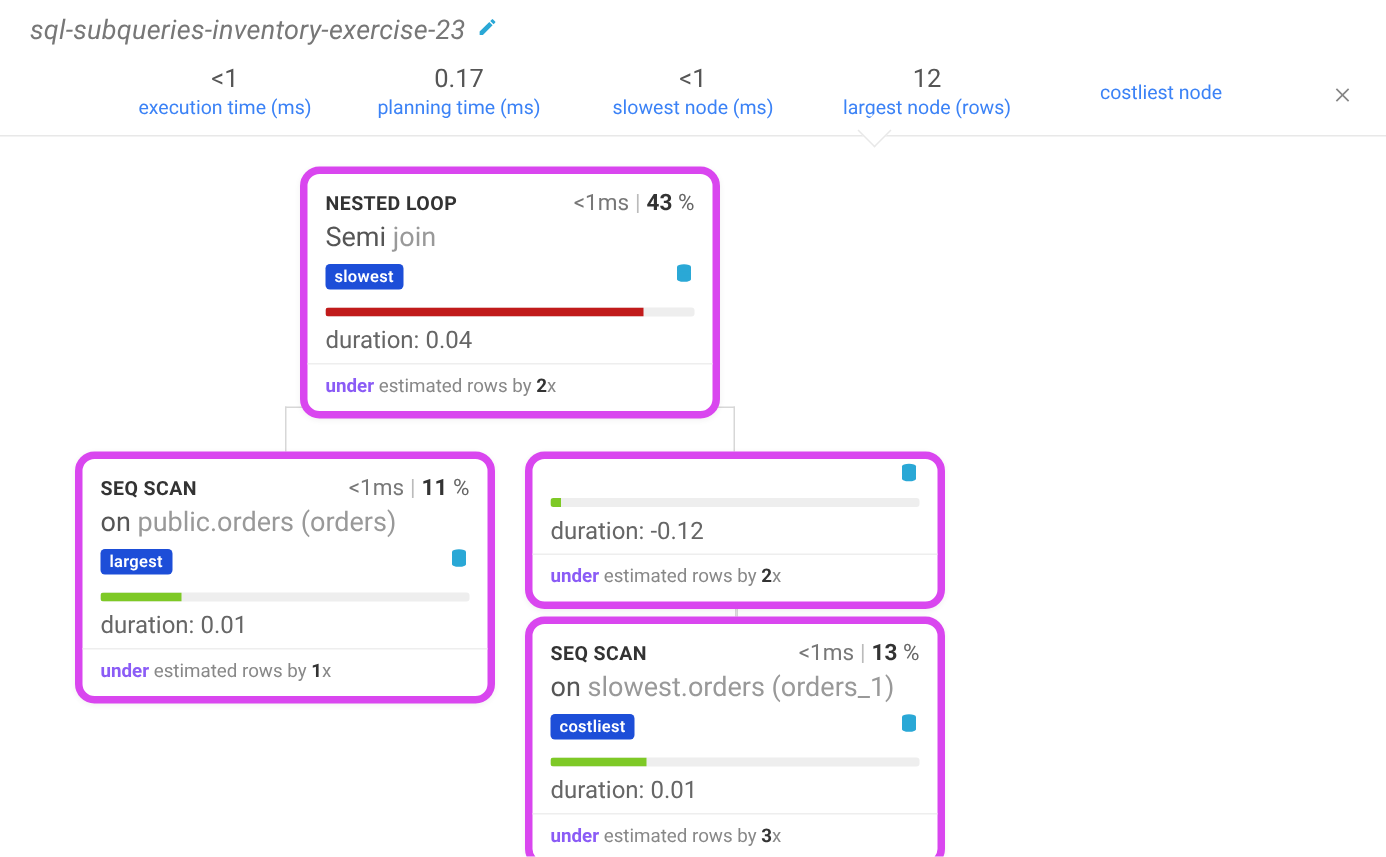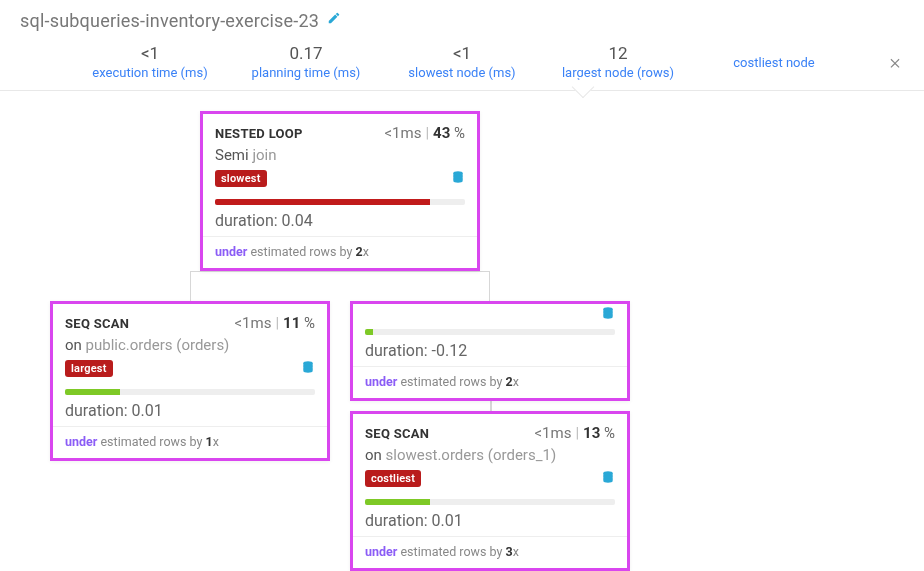--- a/index.html
+++ b/index.html
@@ -5,21 +5,21 @@
   * { box-sizing: border-box; margin: 0; padding: 0; }
   body {
     font-family: "Segoe UI", -apple-system, Roboto, "Helvetica Neue", Arial, sans-serif;
     background: #fff;
     color: #333;
     width: 924px;
     height: 571px;
     position: relative;
     overflow: hidden;
   }
-  .title-bar { padding: 10px 16px 6px 20px; display: flex; gap: 8px; }
+  .title-bar { padding: 10px 16px 6px 20px; display: flex; gap: 8px; font-style: italic; }
   .title-bar h1 { font-size: 18px; font-weight: 400; color: #777; letter-spacing: .2px; }
   .edit-icon svg { width: 14px; height: 14px; }
   .stats-row {
     display: flex; justify-content: center; align-items: center; gap: 36px;
     border-bottom: 1px solid #e8e8e8; padding: 6px 0 10px; position: relative;
   }
   .stat { text-align: center; min-width: 120px; }
   .stat .val { font-size: 17px; color: #555; }
   .stat .lbl { font-size: 13px; color: #3b82f6; margin-top: 2px; }
   .close-x { position: absolute; right: 22px; top: 50%; transform: translateY(-50%); color:#888; cursor:pointer; }
@@ -32,36 +32,36 @@
   .pointer {
     position:absolute; width:16px; height:16px; background:#fff;
     border-left:1px solid #e8e8e8; border-bottom:1px solid #e8e8e8;
     transform: rotate(-45deg);
   }
 
   .node {
     position: absolute;
     width: 280px;
     background: #fff;
-    border: 3px solid #d946ef;
-    border-radius: 0;
+    border: 5px solid #d946ef;
+    border-radius: 13px;
     box-shadow: 0 1px 4px rgba(0,0,0,0.06);
     font-size: 12.5px;
   }
   .node .head { display:flex; align-items:baseline; padding:10px 12px 4px; }
   .node .head .name { font-weight:700; color:#333; letter-spacing:.3px; font-size:13px; }
   .node .head .metrics { margin-left:auto; color:#666; font-size:15px; }
   .node .head .metrics .t { color:#777; }
   .node .head .metrics .sep { color:#bbb; margin:0 4px; }
   .node .head .metrics b { color:#333; }
-  .node .sub { padding:0 12px 2px; color:#999; font-size:15px; }
+  .node .sub { padding:0 12px 2px; color:#999; font-size:18px; }
   .node .sub .k { color:#555; }
   .node .tags { padding:4px 12px 8px; display:flex; align-items:center; }
   .node .tag {
-    display:inline-block; background:#b91c1c; color:#fff; font-size:11px;
+    display:inline-block; background:#1d4ed8; color:#fff; font-size:11px;
     font-weight:600; padding:2px 6px; border-radius:3px; letter-spacing:.2px;
   }
   .disk-icon { margin-left:auto; }
   .disk-icon svg { width:14px; height:14px; }
   .node .bar-row { padding:0 12px 2px; }
   .bar { height:6px; background:#eee; border-radius:2px; overflow:hidden; margin-top:4px; }
   .bar > div { height:100%; }
   .bar .red { background:#c11b1b; }
   .bar .green { background:#7ec926; }
   .node .dur { padding:4px 12px 6px; color:#999; font-size:16px; }

